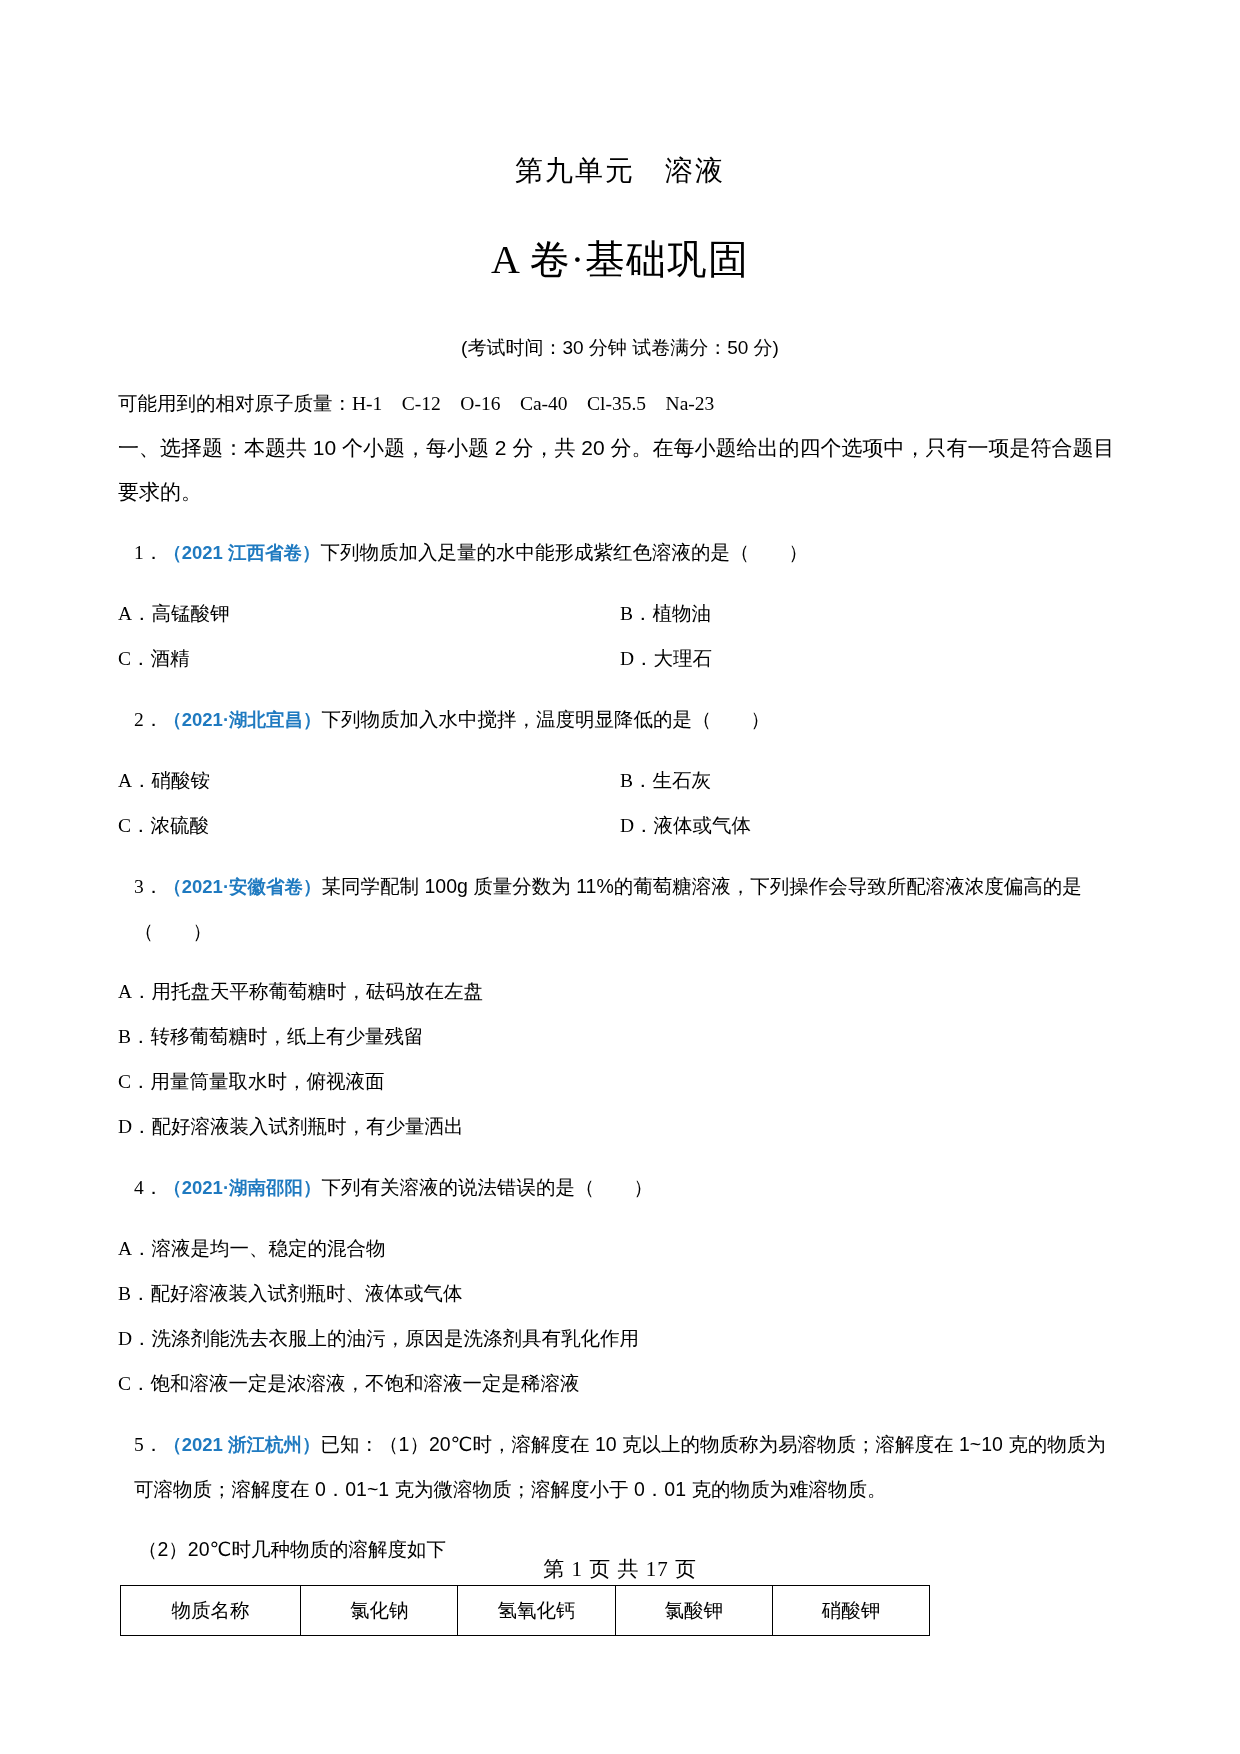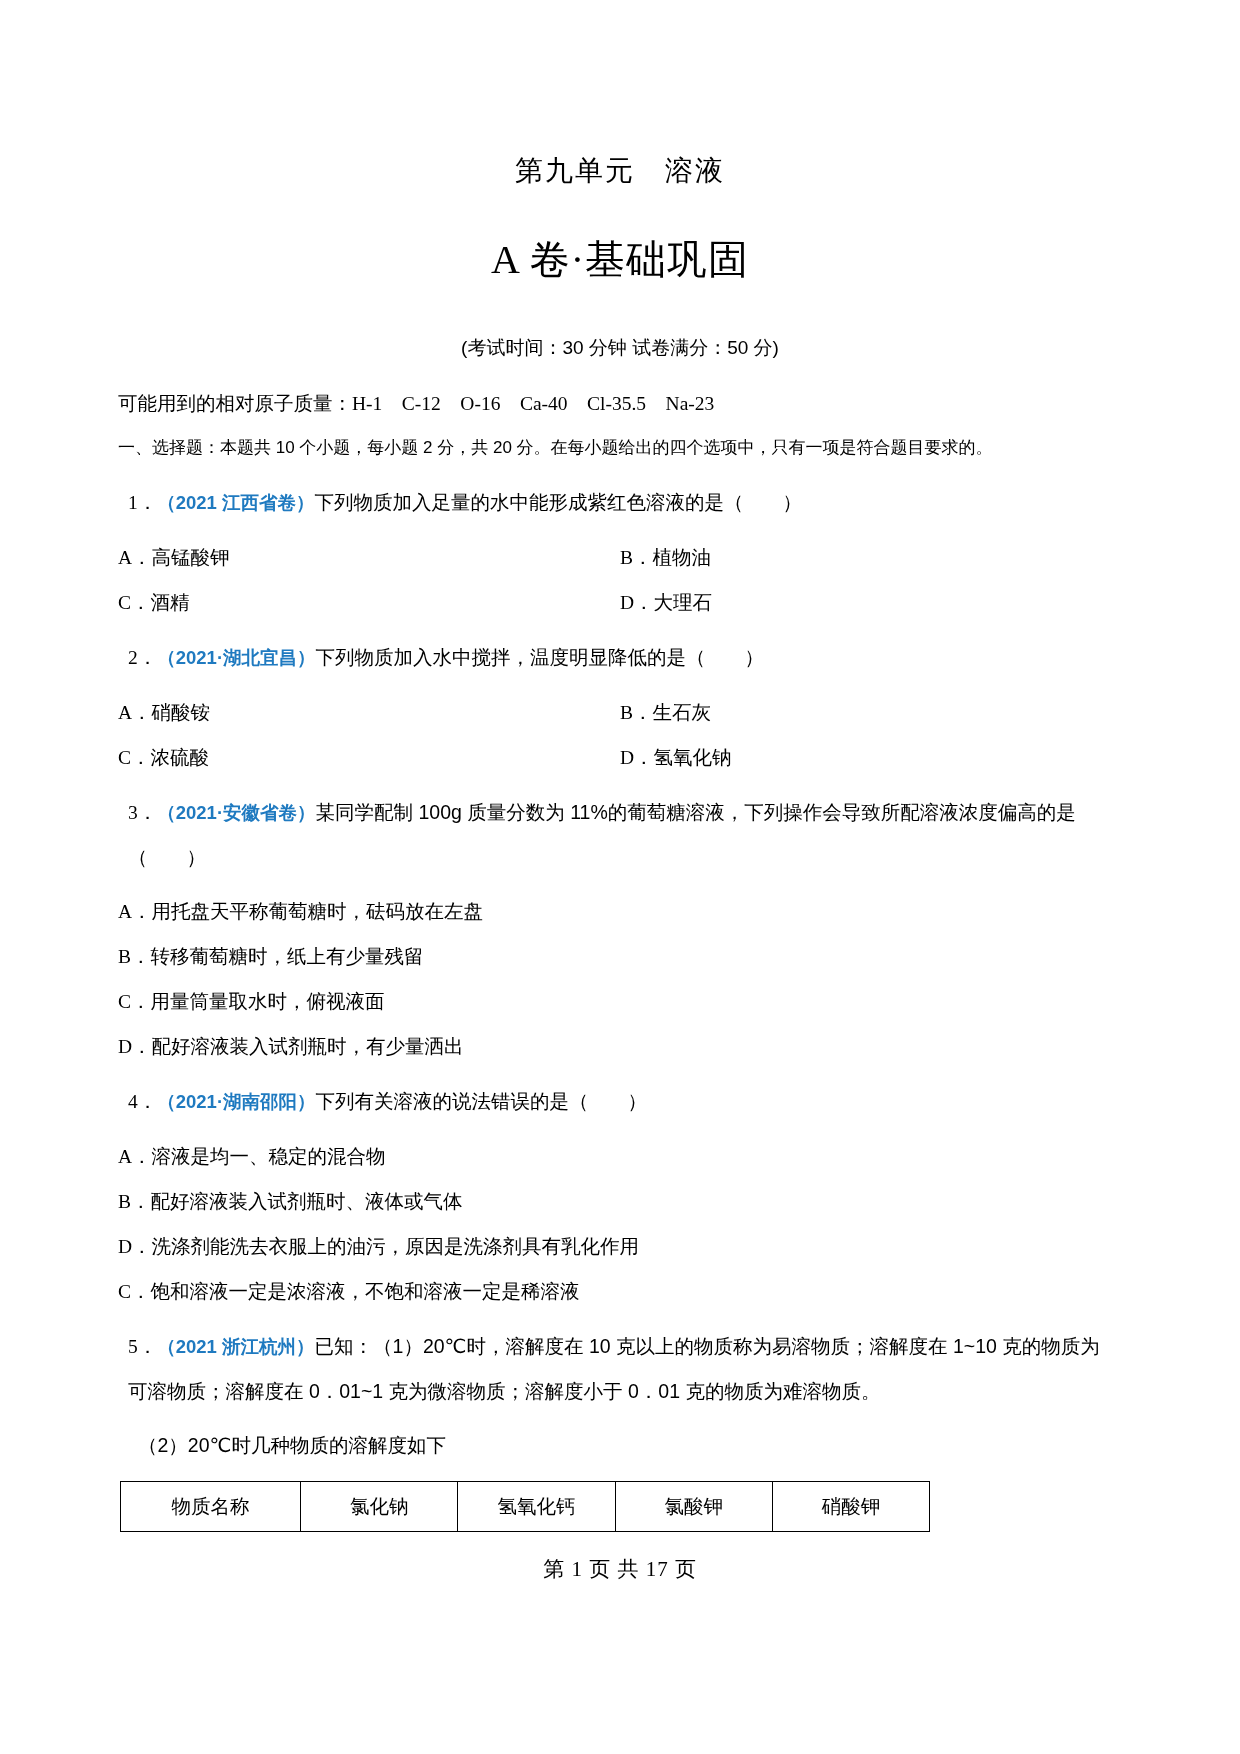--- a/index.html
+++ b/index.html
@@ -50,29 +50,29 @@
     letter-spacing: 0px;
   }
   .atomic {
     font-size: 19.5px;
     line-height: 40px;
     margin: 0 0 2px 0;
   }
   .atomic .sym { font-family: "Liberation Serif", "DejaVu Serif", serif; }
 
   .section-intro {
-    font-size: 17px;
+    font-size: 21px;
     line-height: 44px;
     margin: 0 0 2px 0;
   }
 
   .q {
     font-size: 19.5px;
     line-height: 44px;
-    margin: 10px;
+    margin: 16px;
   }
   .q-num {
     font-family: "Liberation Serif", "DejaVu Serif", serif;
   }
   .src {
     color: #1f7ac0;
     font-weight: bold;
     font-size: 18.5px;
   }
 
@@ -149,21 +149,21 @@
 
     <div class="q">
       <span class="q-num">2．</span><span class="src">（2021·湖北宜昌）</span><span>下列物质加入水中搅拌，温度明显降低的是（　　）</span>
     </div>
     <div class="opts">
       <div class="opt-col opt-line"><span class="lat">A．</span><span>硝酸铵</span></div>
       <div class="opt-col opt-line"><span class="lat">B．</span><span>生石灰</span></div>
     </div>
     <div class="opts">
       <div class="opt-col opt-line"><span class="lat">C．</span><span>浓硫酸</span></div>
-      <div class="opt-col opt-line"><span class="lat">D．</span><span>氢氧化钠</span></div>
+      <div class="opt-col opt-line"><span class="lat">D．</span><span>液体或气体</span></div>
     </div>
 
     <div class="q">
       <span class="q-num">3．</span><span class="src">（2021·安徽省卷）</span><span>某同学配制 100g 质量分数为 11%的葡萄糖溶液，下列操作会导致所配溶液浓度偏高的是（　　）</span>
     </div>
     <div class="opt-line"><span class="lat">A．</span><span>用托盘天平称葡萄糖时，砝码放在左盘</span></div>
     <div class="opt-line"><span class="lat">B．</span><span>转移葡萄糖时，纸上有少量残留</span></div>
     <div class="opt-line"><span class="lat">C．</span><span>用量筒量取水时，俯视液面</span></div>
     <div class="opt-line"><span class="lat">D．</span><span>配好溶液装入试剂瓶时，有少量洒出</span></div>
 

